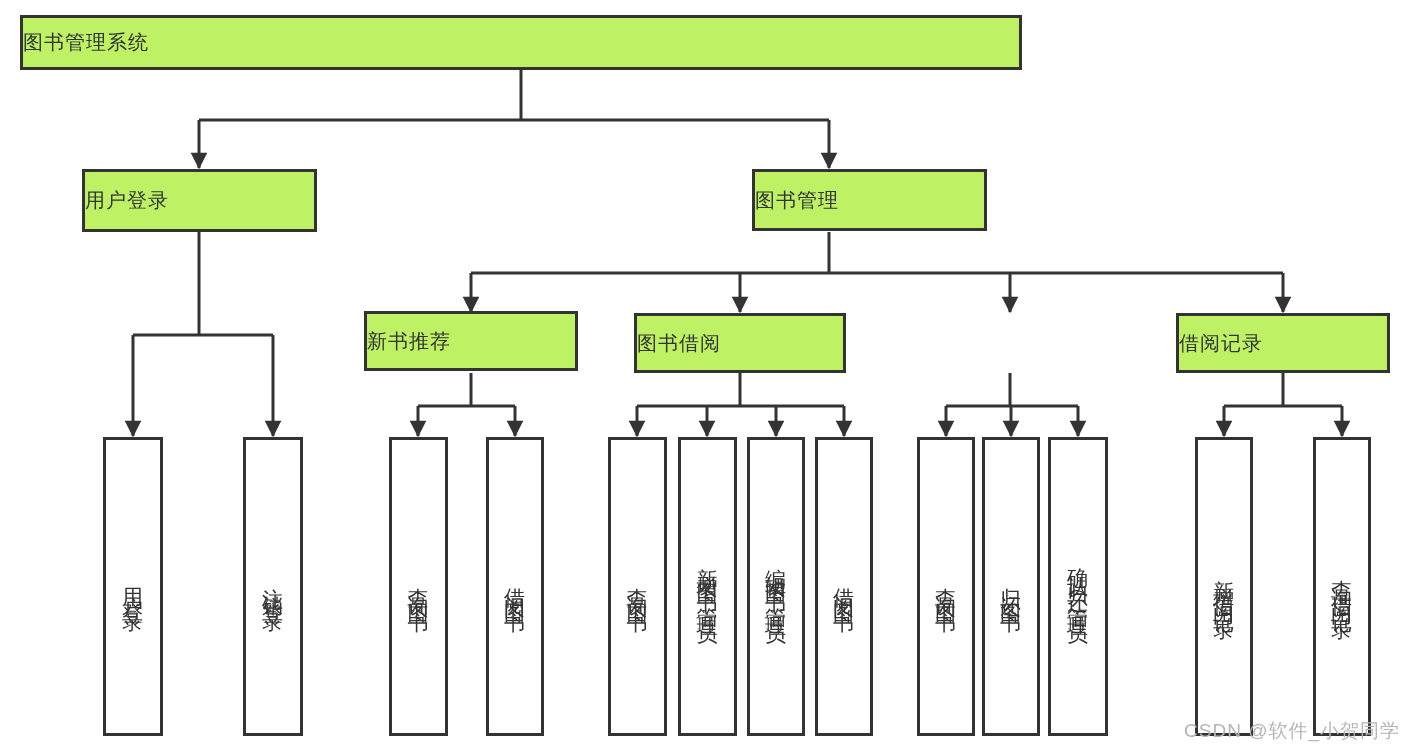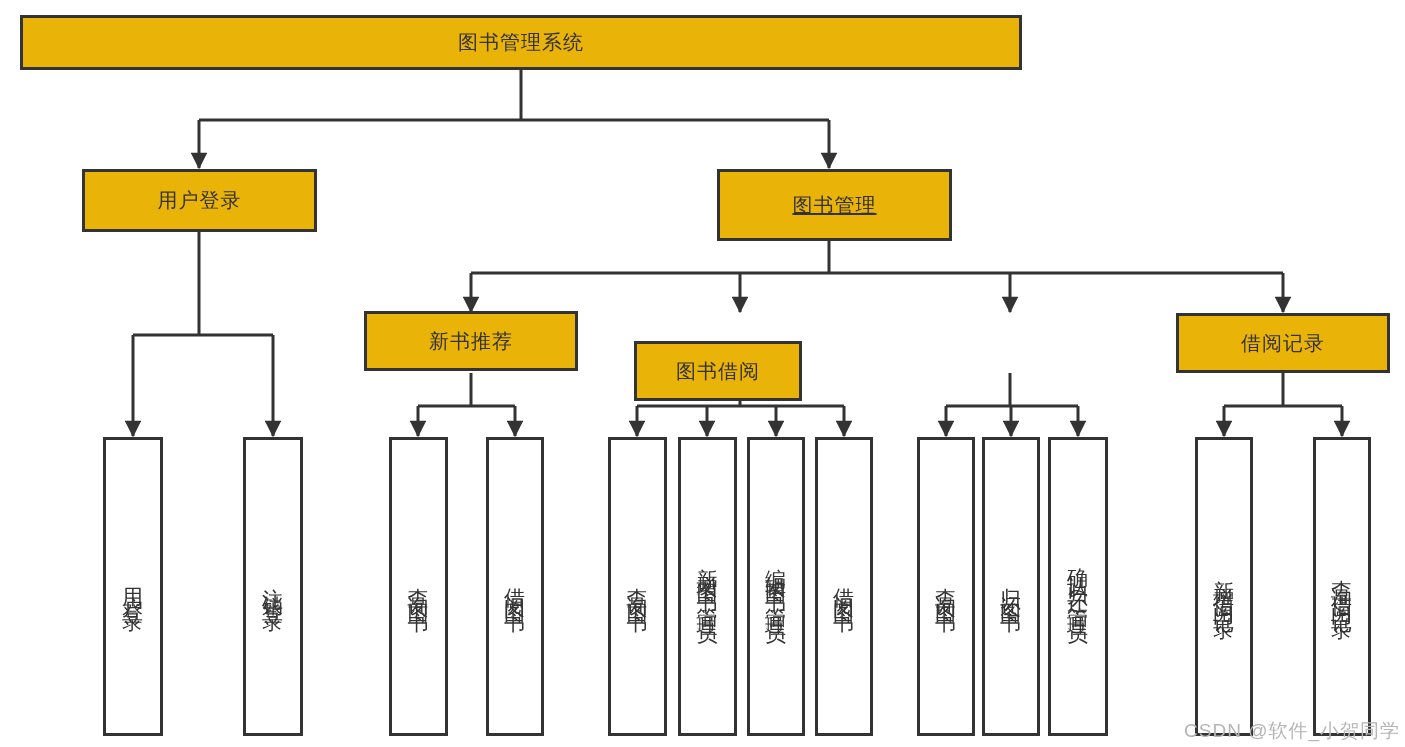--- a/index.html
+++ b/index.html
@@ -18,24 +18,23 @@
   .wires {
     position: absolute;
     left: 0; top: 0;
     width: 1405px; height: 747px;
     pointer-events: none;
   }
   .hnode {
     position: absolute;
     box-sizing: border-box;
     border: 3px solid #333333;
-    background: #eab308;
+    background: #bef264;
     display: flex;
     align-items: center;
-    justify-content: center;
     color: #333333;
     font-size: 20px;
     letter-spacing: 1px;
     z-index: 2;
   }
   .vnode {
     position: absolute;
     box-sizing: border-box;
     border: 3px solid #333333;
     background: #ffffff;
@@ -136,28 +135,28 @@
     </g>
   </svg>
 
   <div class="hnode" style="left:20px; top:15px; width:1002px; height:55px;">
     <span>图书管理系统</span>
   </div>
 
   <div class="hnode" style="left:82px; top:169px; width:235px; height:63px;">
     <span>用户登录</span>
   </div>
-  <div class="hnode" style="left:717px; top:169px; width:235px; height:72px;text-decoration:underline;">
+  <div class="hnode" style="left:752px; top:169px; width:235px; height:62px;">
     <span>图书管理</span>
   </div>
 
   <div class="hnode" style="left:364px; top:311px; width:214px; height:60px;">
     <span>新书推荐</span>
   </div>
-  <div class="hnode" style="left:634px; top:313px; width:168px; height:60px;margin-top:28px;">
+  <div class="hnode" style="left:634px; top:313px; width:212px; height:60px;">
     <span>图书借阅</span>
   </div>
   <div class="hnode" style="left:1176px; top:313px; width:214px; height:60px;">
     <span>借阅记录</span>
   </div>
 
   <div class="vnode" style="left:103px; width:60px;">
     <span class="vtext">用户登录</span>
   </div>
   <div class="vnode" style="left:243px; width:60px;">

